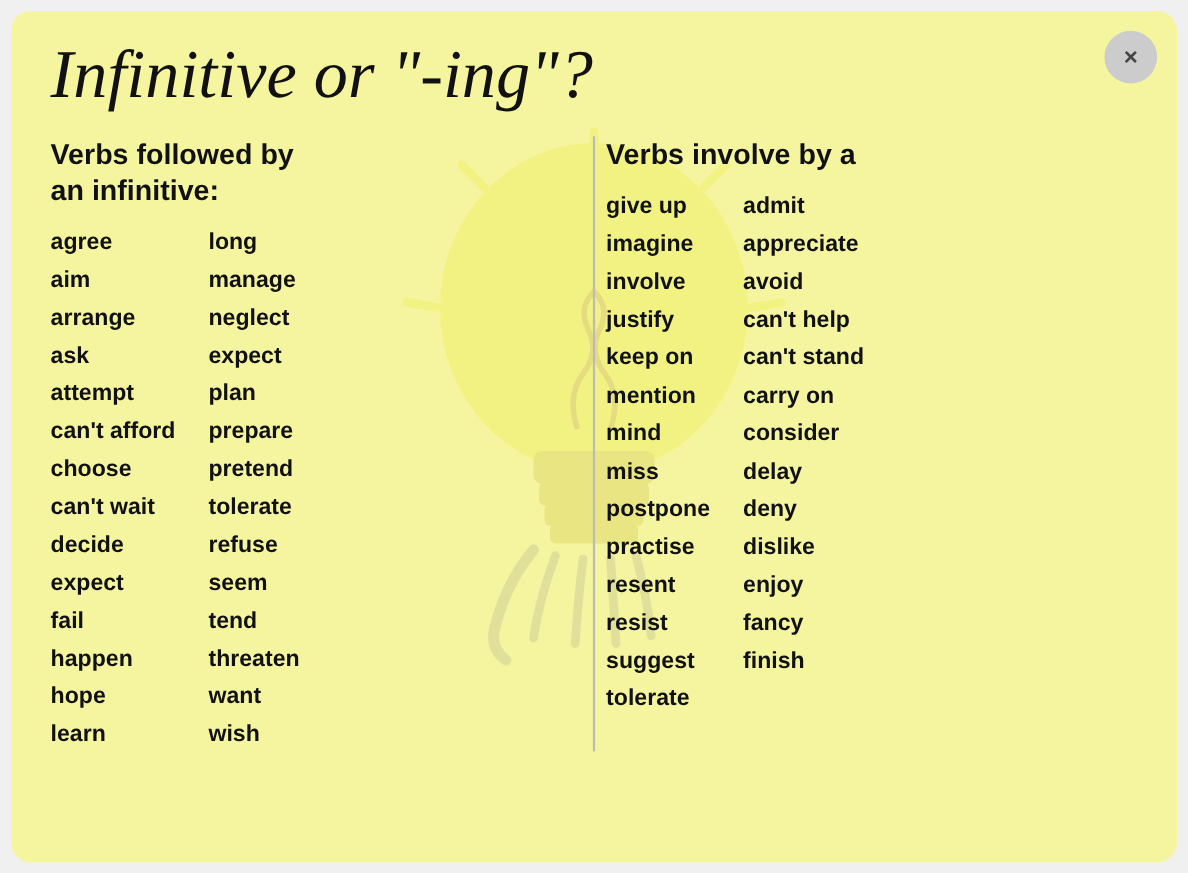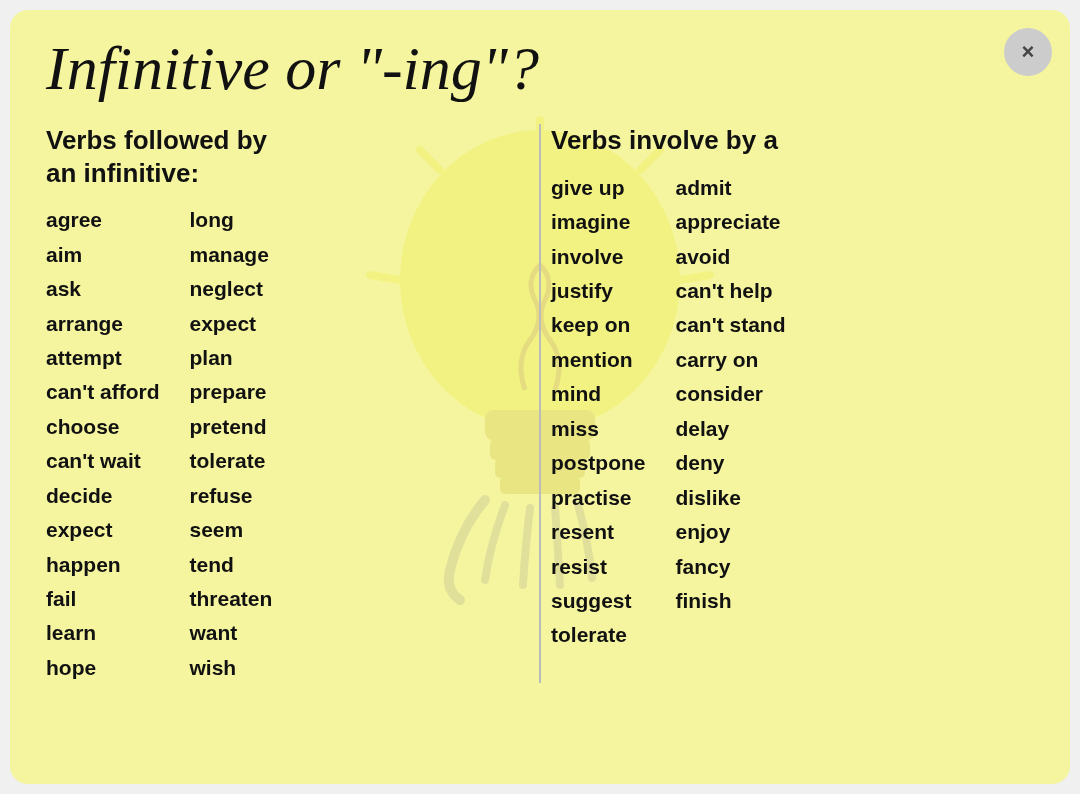--- a/index.html
+++ b/index.html
@@ -137,32 +137,32 @@
 
     <div class="section">
       <div class="section-title">
         <span>Verbs followed by</span><br>
         <span>an infinitive:</span>
       </div>
       <div class="words-grid">
         <div class="word-col" id="inf-col1">
             <div class="word">agree</div>
             <div class="word">aim</div>
+            <div class="word">arrange</div>
             <div class="word">ask</div>
-            <div class="word">arrange</div>
             <div class="word">attempt</div>
             <div class="word">can't afford</div>
             <div class="word">choose</div>
             <div class="word">can't wait</div>
             <div class="word">decide</div>
             <div class="word">expect</div>
+            <div class="word">fail</div>
             <div class="word">happen</div>
-            <div class="word">fail</div>
+            <div class="word">hope</div>
             <div class="word">learn</div>
-            <div class="word">hope</div>
           </div>
         <div class="word-col" id="inf-col2">
             <div class="word">long</div>
             <div class="word">manage</div>
             <div class="word">neglect</div>
             <div class="word">expect</div>
             <div class="word">plan</div>
             <div class="word">prepare</div>
             <div class="word">pretend</div>
             <div class="word">tolerate</div>

